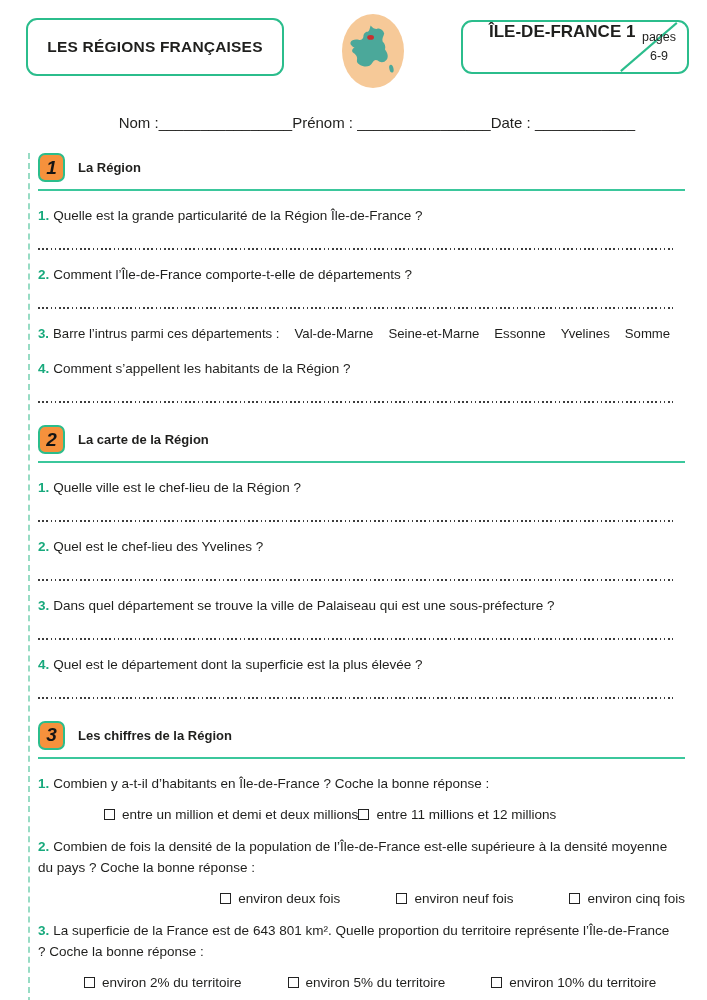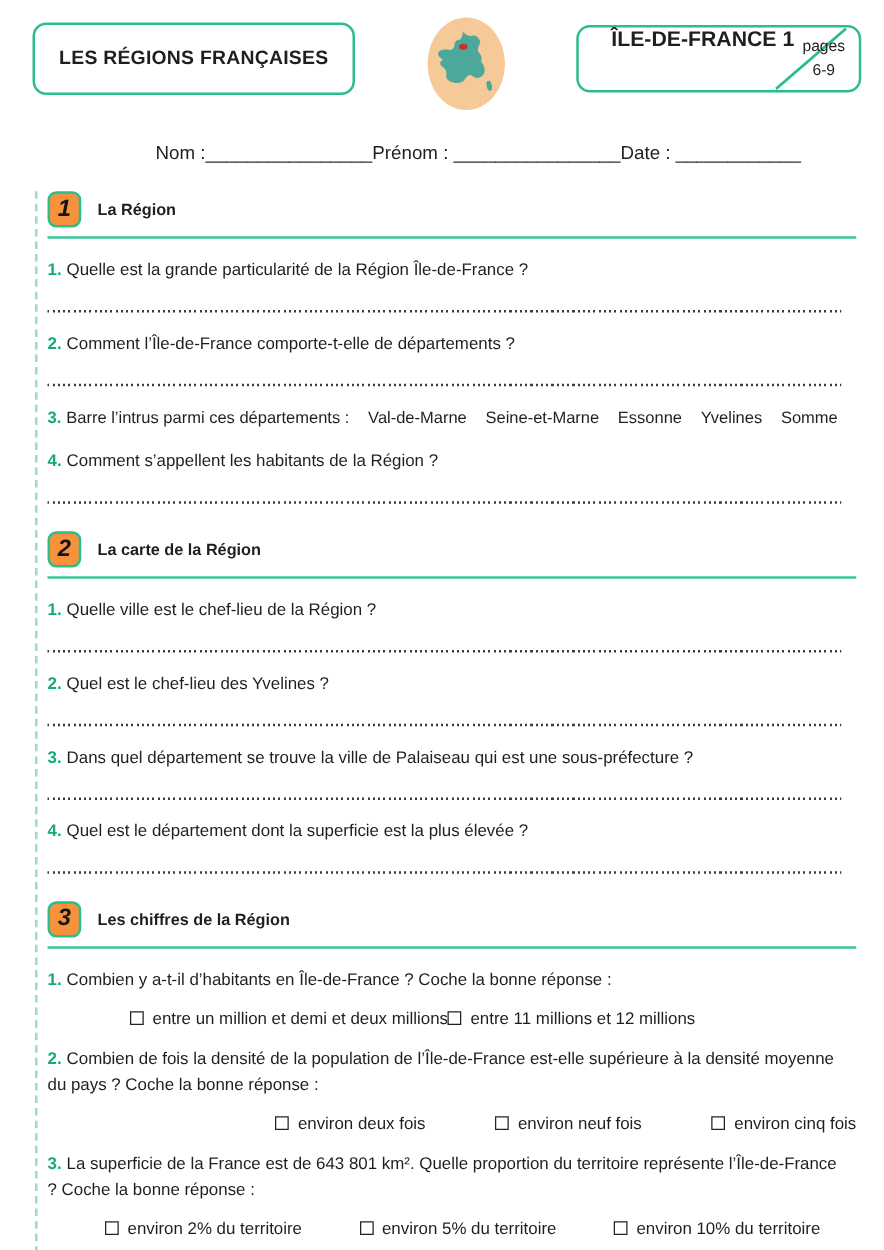--- a/index.html
+++ b/index.html
@@ -28,21 +28,21 @@
     position:relative; display:flex; align-items:flex-start; margin-top:2px;
   }
   .region-title { flex:1; text-align:center; font-weight:bold; font-size:17px; padding:0 58px 0 26px; white-space:nowrap; }
   .diag { position:absolute; inset:0; width:100%; height:100%; }
   .pages-block {
     position:absolute; right:2px; top:6px; width:52px; text-align:center;
     font-size:12.5px; line-height:1.55; font-weight:500;
   }
 
   
-  .identity-row { display:flex; justify-content:center; padding:26px 72px 0 88px; font-size:15px;margin-left:42px; }
+  .identity-row { display:flex; justify-content:flex-end; padding:26px 72px 0 88px; font-size:15px;margin-left:42px; }
   .id-item { white-space:nowrap; }
   .blank { letter-spacing:0; }
 
   
   .content {
     margin:22px 22px 0 28px;
     border-left:2px dashed #97dcc4;
     border-bottom:3px solid #35c298;
     padding:0 0 10px 8px;
   }

